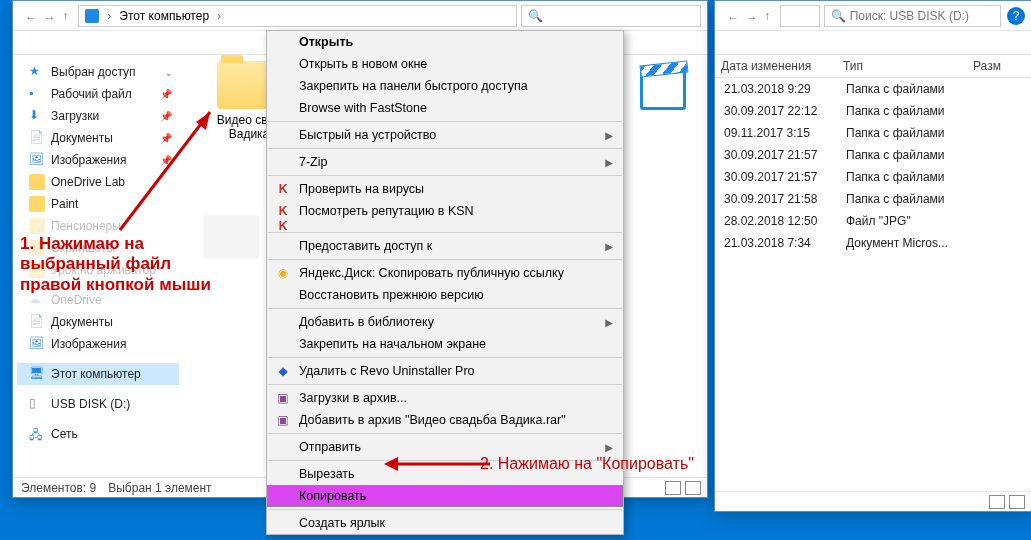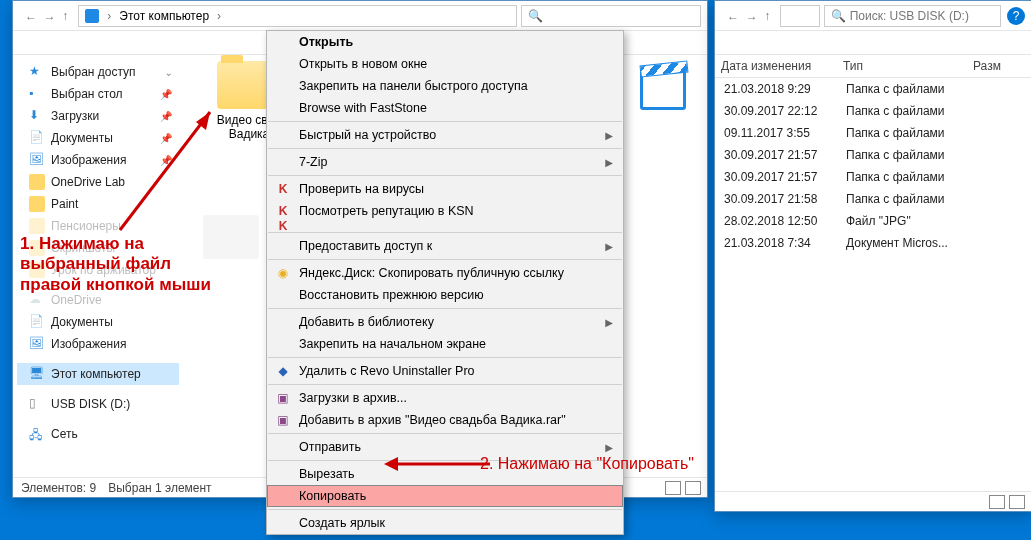--- a/index.html
+++ b/index.html
@@ -58,21 +58,21 @@
 
 
 .status { position: absolute; bottom: 0; left: 0; right: 0; height: 20px; border-top: 1px solid #e5e5e5; font-size: 12px; color: #444; display: flex; align-items: center; padding: 0 8px; gap: 12px; }
 .status-right-ic { position: absolute; right: 6px; display: flex; gap: 4px; }
 .view-ic { width: 16px; height: 14px; border: 1px solid #888; }
 
 
 .ctx { position: absolute; left: 266px; top: 30px; width: 358px; background: #f2f2f2; border: 1px solid #b6b6b6; box-shadow: 3px 3px 8px rgba(0,0,0,.3); font-size: 12.5px; z-index: 50; }
 .ctx-item { display: flex; align-items: center; padding: 4px 8px 4px 32px; position: relative; cursor: default; }
 .ctx-item.bold { font-weight: 600; }
-.ctx-item.hl { background: #fca5a5; border: 1px solid #888; padding: 3px 7px 3px 31px; }
+.ctx-item.hl { background: #d946ef; border: 1px solid #888; padding: 3px 7px 3px 31px; }
 .ctx-item .sub { position: absolute; right: 10px; color: #666; font-size: 10px; }
 .ctx-sep { height: 1px; background: #d0d0d0; margin: 2px 1px; }
 .ctx-icon { position: absolute; left: 8px; width: 16px; height: 16px; display: flex; align-items: center; justify-content: center; font-size: 12px; }
 .ic-k { color: #c83030; font-weight: bold; }
 .ic-revo { color: #2a64b8; }
 .ic-rar { color: #8a4a8a; }
 .ic-yd { color: #e8b020; }
 
 
 .annot1 { position: absolute; left: 20px; top: 234px; color: #c00; font-size: 17px; font-weight: 700; z-index: 60; line-height: 1.2; }
@@ -108,21 +108,21 @@
 
   <div class="body">
     <div class="sidebar">
       <div class="side-item">
           <span class="si-icon ic-star">★</span>
           <span>Выбран доступ</span>
           <span class="exp">⌄</span>
         </div>
       <div class="side-item">
           <span class="si-icon ic-desktop">▪</span>
-          <span>Выбран стол</span>
+          <span>Рабочий файл</span>
           <span class="pin">📌</span>
         </div>
       <div class="side-item">
           <span class="si-icon ic-down">⬇</span>
           <span>Загрузки</span>
           <span class="pin">📌</span>
         </div>
       <div class="side-item">
           <span class="si-icon ic-doc">📄</span>
           <span>Документы</span>
@@ -229,21 +229,21 @@
           <div class="r-col-date">21.03.2018 9:29</div>
           <div class="r-col-type">Папка с файлами</div>
           <div class="r-col-size"></div>
         </div>
         <div class="r-row">
           <div class="r-col-date">30.09.2017 22:12</div>
           <div class="r-col-type">Папка с файлами</div>
           <div class="r-col-size"></div>
         </div>
         <div class="r-row">
-          <div class="r-col-date">09.11.2017 3:55</div>
+          <div class="r-col-date">09.11.2017 3:15</div>
           <div class="r-col-type">Папка с файлами</div>
           <div class="r-col-size"></div>
         </div>
         <div class="r-row">
           <div class="r-col-date">30.09.2017 21:57</div>
           <div class="r-col-type">Папка с файлами</div>
           <div class="r-col-size"></div>
         </div>
         <div class="r-row">
           <div class="r-col-date">30.09.2017 21:57</div>

